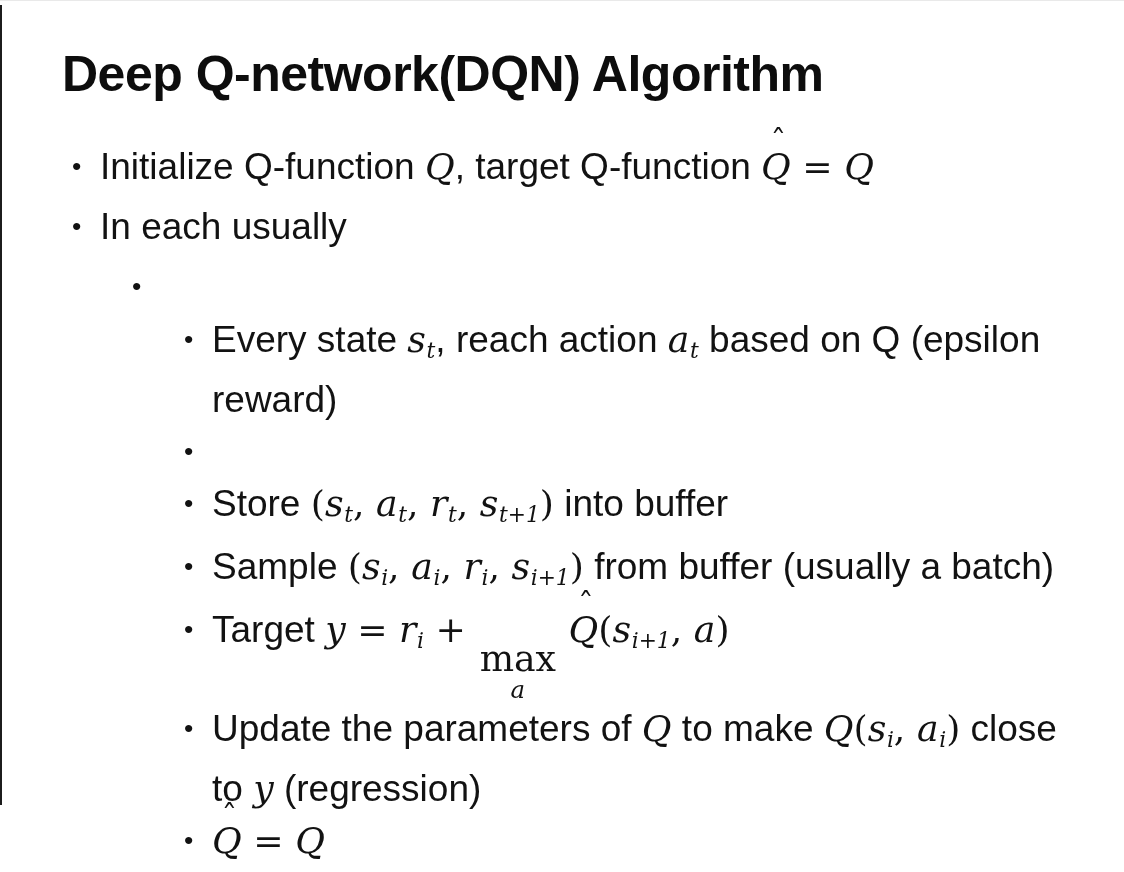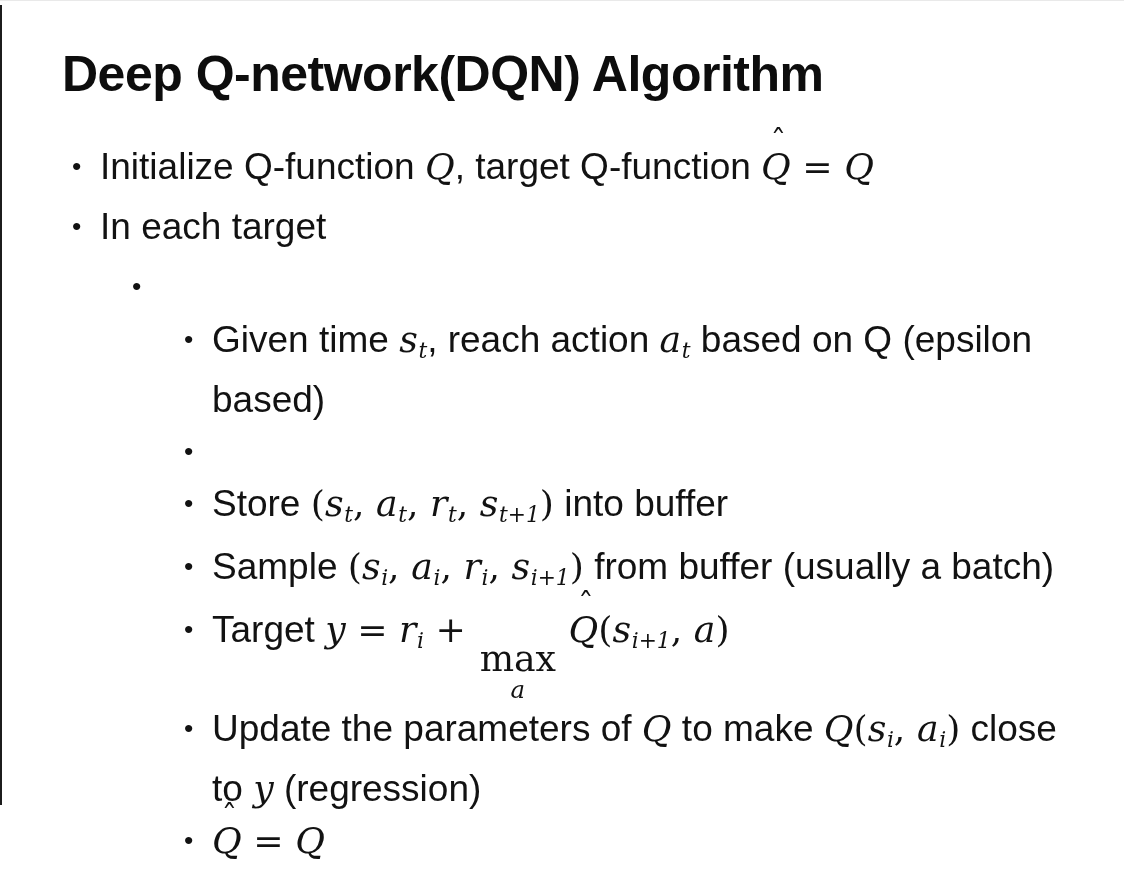--- a/index.html
+++ b/index.html
@@ -89,28 +89,28 @@
   <div class="edge-left"></div>
   <div class="content-area">
     <h1 class="title">Deep Q-network(DQN) Algorithm</h1>
     <div class="bullet-list">
         <div class="bullet-row level-1">
           <span class="marker">•</span>
           <span class="content"><span class="plain">Initialize Q-function </span><span class="math">Q</span><span class="plain">, target Q-function </span><span class="hatwrap"><span class="hat">ˆ</span><span class="math">Q</span></span><span class="mathr"> = </span><span class="math">Q</span></span>
         </div>
         <div class="bullet-row level-1">
           <span class="marker">•</span>
-          <span class="content"><span class="plain">In each target</span></span>
+          <span class="content"><span class="plain">In each usually</span></span>
         </div>
         <div class="bullet-row level-2">
           <span class="marker">•</span>
         </div>
         <div class="bullet-row level-3">
           <span class="marker">•</span>
-          <span class="content"><span class="plain">Given time </span><span class="math">s<span class="msub">t</span></span><span class="plain">, reach action </span><span class="math">a<span class="msub">t</span></span><span class="plain"> based on Q (epsilon</span><br><span class="plain">based)</span></span>
+          <span class="content"><span class="plain">Every state </span><span class="math">s<span class="msub">t</span></span><span class="plain">, reach action </span><span class="math">a<span class="msub">t</span></span><span class="plain"> based on Q (epsilon</span><br><span class="plain">reward)</span></span>
         </div>
         <div class="bullet-row level-3">
           <span class="marker">•</span>
         </div>
         <div class="bullet-row level-3">
           <span class="marker">•</span>
           <span class="content"><span class="plain">Store </span><span class="mathr">(</span><span class="math">s<span class="msub">t</span></span><span class="mathr">, </span><span class="math">a<span class="msub">t</span></span><span class="mathr">, </span><span class="math">r<span class="msub">t</span></span><span class="mathr">, </span><span class="math">s<span class="msub">t+1</span></span><span class="mathr">)</span><span class="plain"> into buffer</span></span>
         </div>
         <div class="bullet-row level-3">
           <span class="marker">•</span>

